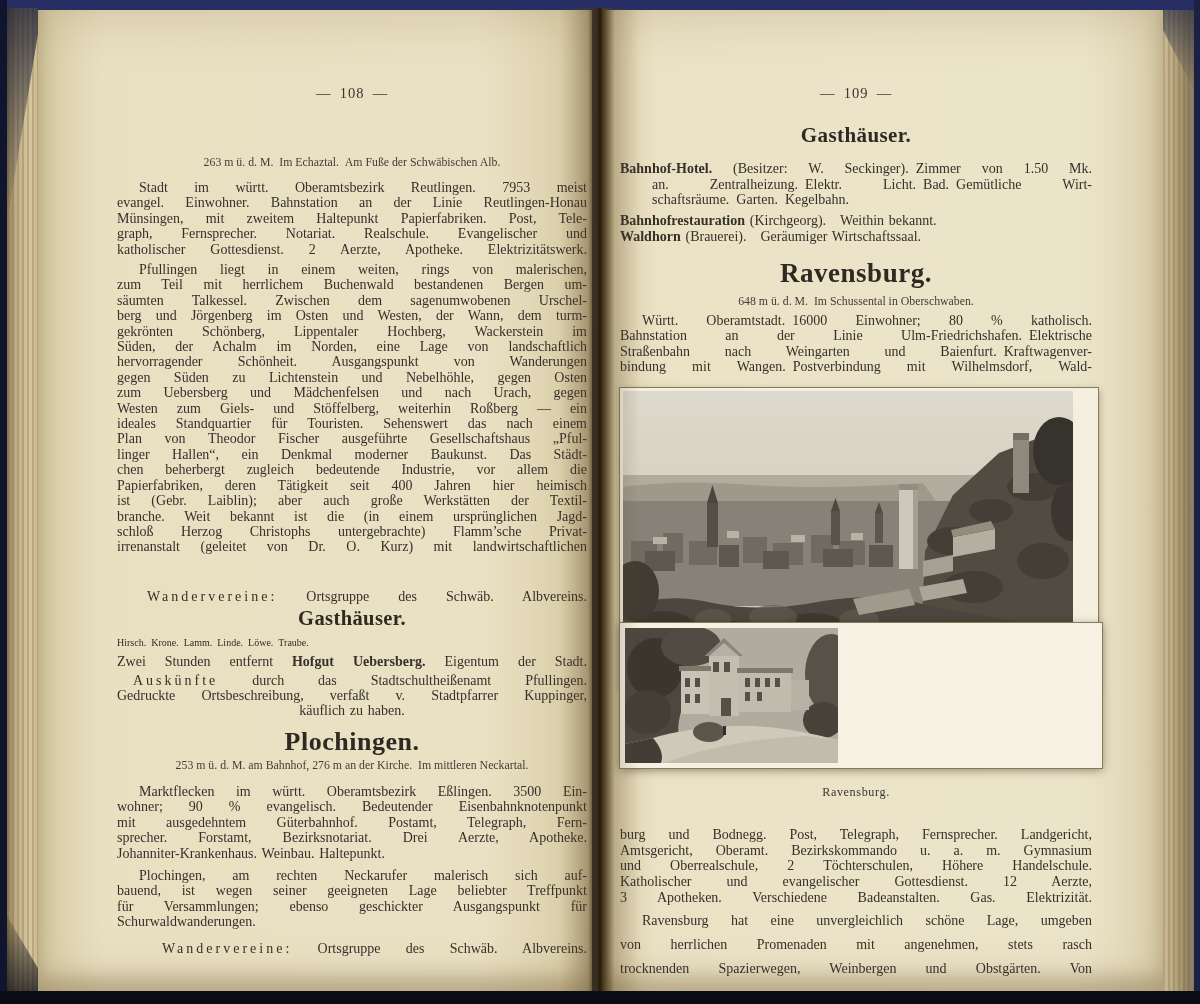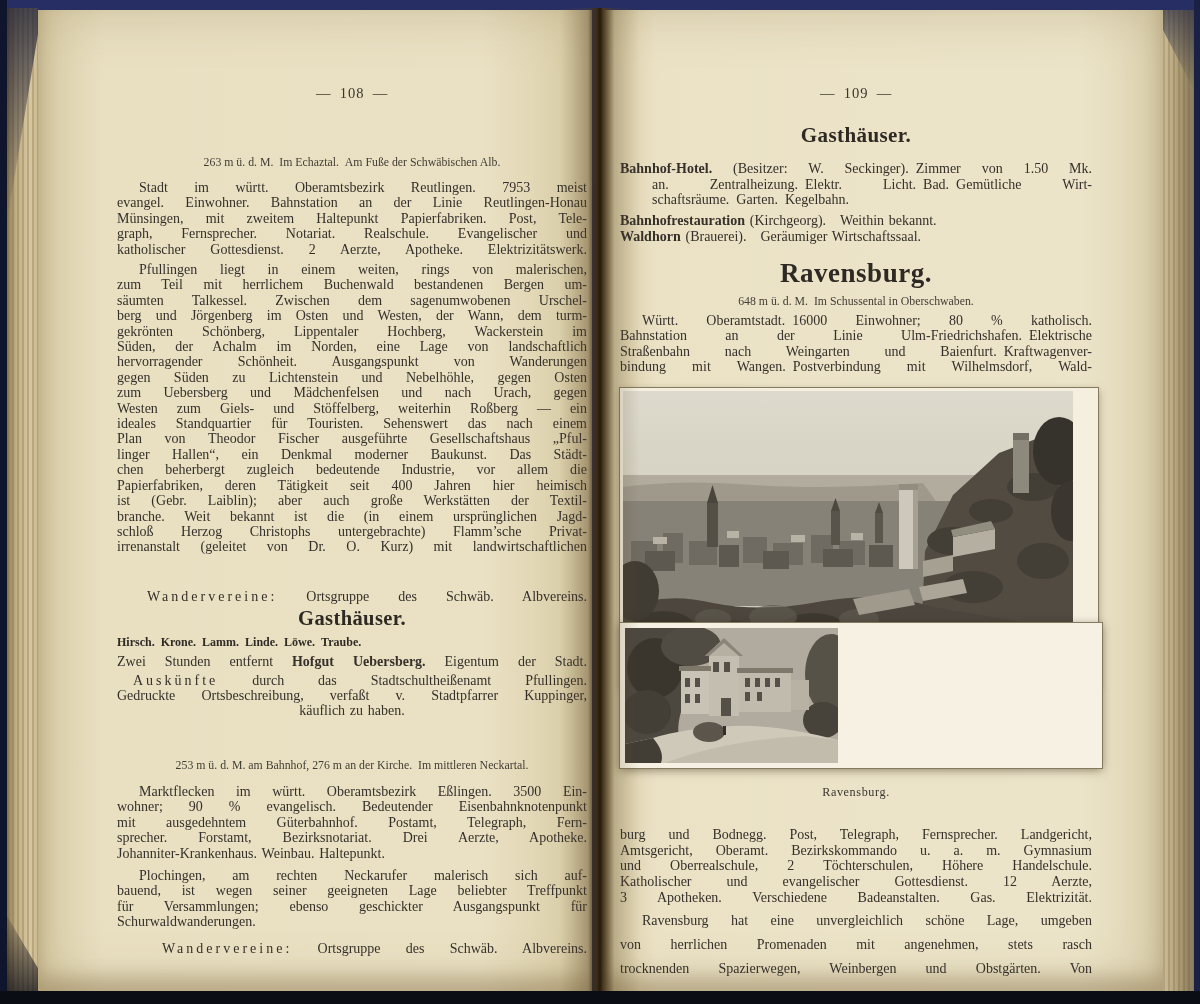--- a/index.html
+++ b/index.html
@@ -48,21 +48,21 @@
 
   .t{font-size:14px;line-height:15.4px;color:#35302a;word-spacing:.09em;}
   .jall{text-align:justify;text-align-last:justify;-moz-text-align-last:justify;white-space:pre-line;}
   .ind{text-indent:22px;}
   .pagenum{text-align:center;font-size:14.5px;letter-spacing:1px;color:#3a352e;}
   .h-big{font-weight:bold;font-size:27px;line-height:30px;text-align:center;letter-spacing:.5px;color:#2e2a23;}
   .h-mid{font-weight:bold;font-size:20.5px;line-height:24px;text-align:center;letter-spacing:.4px;color:#2e2a23;}
   .subline{font-size:11.8px;line-height:13px;text-align:center;color:#423d34;}
   .wander{text-indent:30px;text-align:justify;text-align-last:justify;-moz-text-align-last:justify;}
   .sp-label{letter-spacing:3px;}
-  .inns{font-weight:bold;font-size:12px;word-spacing:6px;color:#2f2b24;}
+  .inns{font-weight:normal;font-size:10px;word-spacing:6px;color:#2f2b24;}
   .b{font-weight:bold;}
   .jline{text-align:justify;text-align-last:justify;-moz-text-align-last:justify;}
   .center{text-align:center;}
   .ausk-ind{text-indent:16px;}
   .entry{white-space:pre-line;padding-left:32px;text-indent:-32px;box-sizing:border-box;line-height:15.7px;}
   .e-last{padding-left:32px;box-sizing:border-box;line-height:15.7px;}
   .lh16{line-height:15.7px;}
 
   .photo-main{position:absolute;left:2px;top:333px;width:450px;height:294px;background:#f4efdf;padding:3px;
     box-shadow:0 0 0 1px #857a5e, 1px 2px 7px rgba(60,45,20,.4);z-index:2;box-sizing:content-box;}
@@ -114,20 +114,21 @@
     <div class="t wander" style="top:534px;"><span class="sp-label">Wandervereine:</span> <span>Ortsgruppe des Schwäb. Albvereins.</span></div>
 
     <div class="h-mid" style="top:551px;">Gasthäuser.</div>
     <div class="t inns" style="top:580px;">Hirsch. Krone. Lamm. Linde. Löwe. Traube.</div>
     <div class="t jline" style="top:599px;"><span>Zwei Stunden entfernt</span> <span class="b">Hofgut Uebersberg.</span> <span>Eigentum der Stadt.</span></div>
 
     <div class="t jline ausk-ind" style="top:618px;"><span class="sp-label">Auskünfte</span> <span>durch das Stadtschultheißenamt Pfullingen.</span></div>
     <div class="t jline" style="top:633px;">Gedruckte Ortsbeschreibung, verfaßt v. Stadtpfarrer Kuppinger,</div>
     <div class="t center" style="top:648px;text-align:center;">käuflich zu haben.</div>
 
+    <div class="h-big" style="top:672px;font-size:26px;">Plochingen.</div>
     <div class="subline" style="top:704px;">253 m ü. d. M. am Bahnhof, 276 m an der Kirche. Im mittleren Neckartal.</div>
 
     <div class="t jall ind" style="top:729px;">Marktflecken im württ. Oberamtsbezirk Eßlingen. 3500 Ein-
 wohner; 90 % evangelisch. Bedeutender Eisenbahnknotenpunkt
 mit ausgedehntem Güterbahnhof. Postamt, Telegraph, Fern-
 sprecher. Forstamt, Bezirksnotariat. Drei Aerzte, Apotheke.</div>
     <div class="t" style="top:791px;">Johanniter-Krankenhaus. Weinbau. Haltepunkt.</div>
     <div class="t jall ind" style="top:813px;">Plochingen, am rechten Neckarufer malerisch sich auf-
 bauend, ist wegen seiner geeigneten Lage beliebter Treffpunkt
 für Versammlungen; ebenso geschickter Ausgangspunkt für</div>

